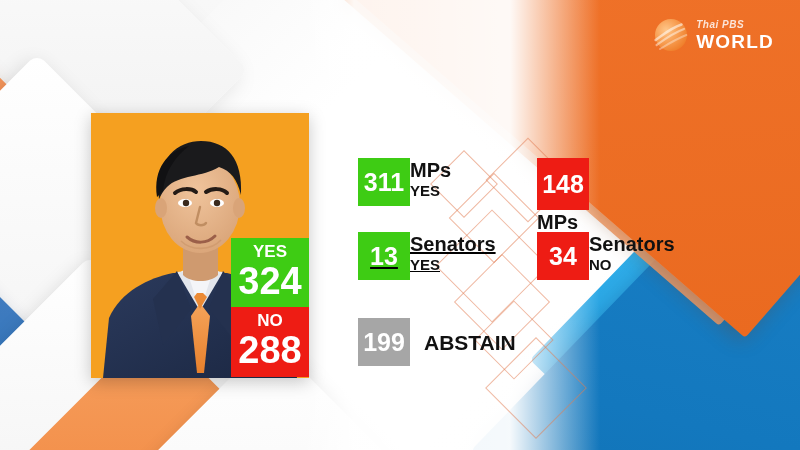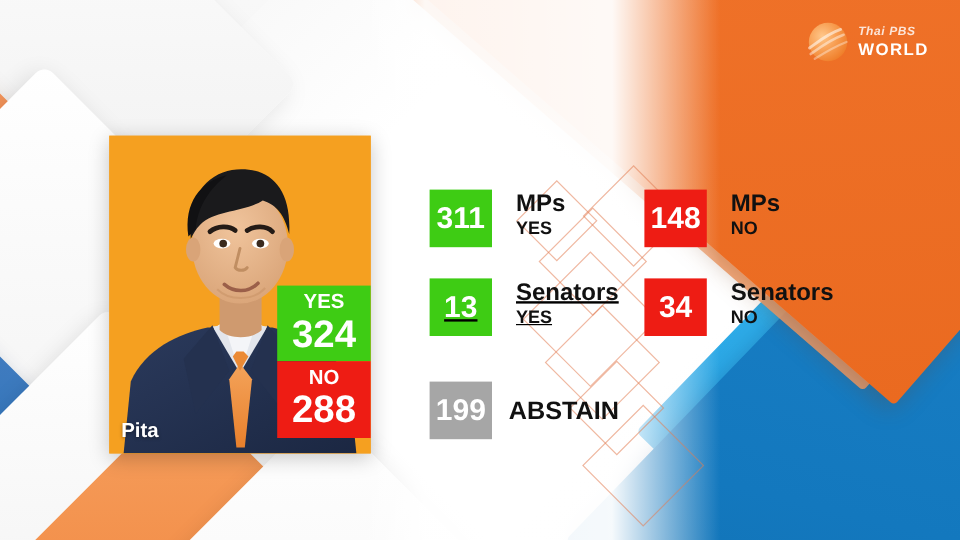--- a/index.html
+++ b/index.html
@@ -160,21 +160,21 @@
   .logo-mark {
     width:34px; height:34px; flex:0 0 34px;
   }
   .logo-text { line-height:1; }
   .logo-top {
     font-size:10px; font-weight:bold; font-style:italic;
     color:rgba(255,255,255,.82);
     letter-spacing:.5px;
   }
   .logo-bottom {
-    font-size:14px; font-weight:bold;
+    font-size:19px; font-weight:bold;
     color:#ffffff;
     letter-spacing:1.2px;
     margin-top:2px;
   }
 
   
   .portrait-card {
     position:absolute;
     left:91px; top:113px;
     width:218px; height:265px;
@@ -204,21 +204,21 @@
     z-index:6;
   }
   .tally-box {
     text-align:center;
     color:#ffffff;
     padding:5px 4px 7px 4px;
   }
   .tally-yes { background:#3ecc14; }
   .tally-no  { background:#ee1c14; }
   .tally-label { font-size:17px; font-weight:bold; line-height:1.1; }
-  .tally-value { font-size:32px; font-weight:bold; line-height:1.02; }
+  .tally-value { font-size:38px; font-weight:bold; line-height:1.02; }
 
   
   .stats { position:absolute; inset:0; z-index:35; }
 
   .stat-row {
     position:absolute;
     display:flex;
     align-items:flex-start;
   }
   .stat-chip {
@@ -226,40 +226,40 @@
     display:flex; align-items:center; justify-content:center;
     color:#ffffff;
     font-size:25px;
     font-weight:bold;
     flex:0 0 52px;
   }
   .chip-green { background:#3ecc14; }
   .chip-red   { background:#ee1c14; }
   .chip-gray  { background:#a6a6a6; }
 
-  .stat-text { margin-left:20px; padding-top:2px; }
+  .stat-text { margin-left:0; padding-top:2px; }
   .stat-title {
     font-size:20px; font-weight:bold; color:#111111; line-height:1.05;
     white-space:nowrap;
   }
   .stat-sub {
     font-size:15px; font-weight:bold; color:#111111; line-height:1.15;
     margin-top:1px;
   }
   .stat-single {
     margin-left:14px;
     font-size:21px; font-weight:bold; color:#111111;
     line-height:50px;
     white-space:nowrap;
   }
 
   .row-mps-yes      { left:358px; top:158px; }
   .row-senators-yes { left:358px; top:232px;text-decoration:underline; }
   .row-abstain      { left:358px; top:318px; }
-  .row-mps-no       { left:537px; top:158px; }
+  .row-mps-no       { left:537px; top:158px;flex-direction:column; }
   .row-senators-no  { left:537px; top:232px; }
 </style>
 </head>
 <body>
 
 <div id="stage">
 
   <div class="bg-layer">
     <div class="bg-base"></div>
 
@@ -374,21 +374,20 @@
         <div class="tally-label">YES</div>
         <div class="tally-value">324</div>
       </div>
       <div class="tally-box tally-no">
         <div class="tally-label">NO</div>
         <div class="tally-value">288</div>
       </div>
     </div>
 
     <div class="portrait-name">
-      <div>Pita</div>
     </div>
   </div>
 
   <div class="stats">
 
     <div class="stat-row row-mps-yes">
       <div class="stat-chip chip-green">311</div>
       <div class="stat-text">
         <div class="stat-title">MPs</div>
         <div class="stat-sub">YES</div>

